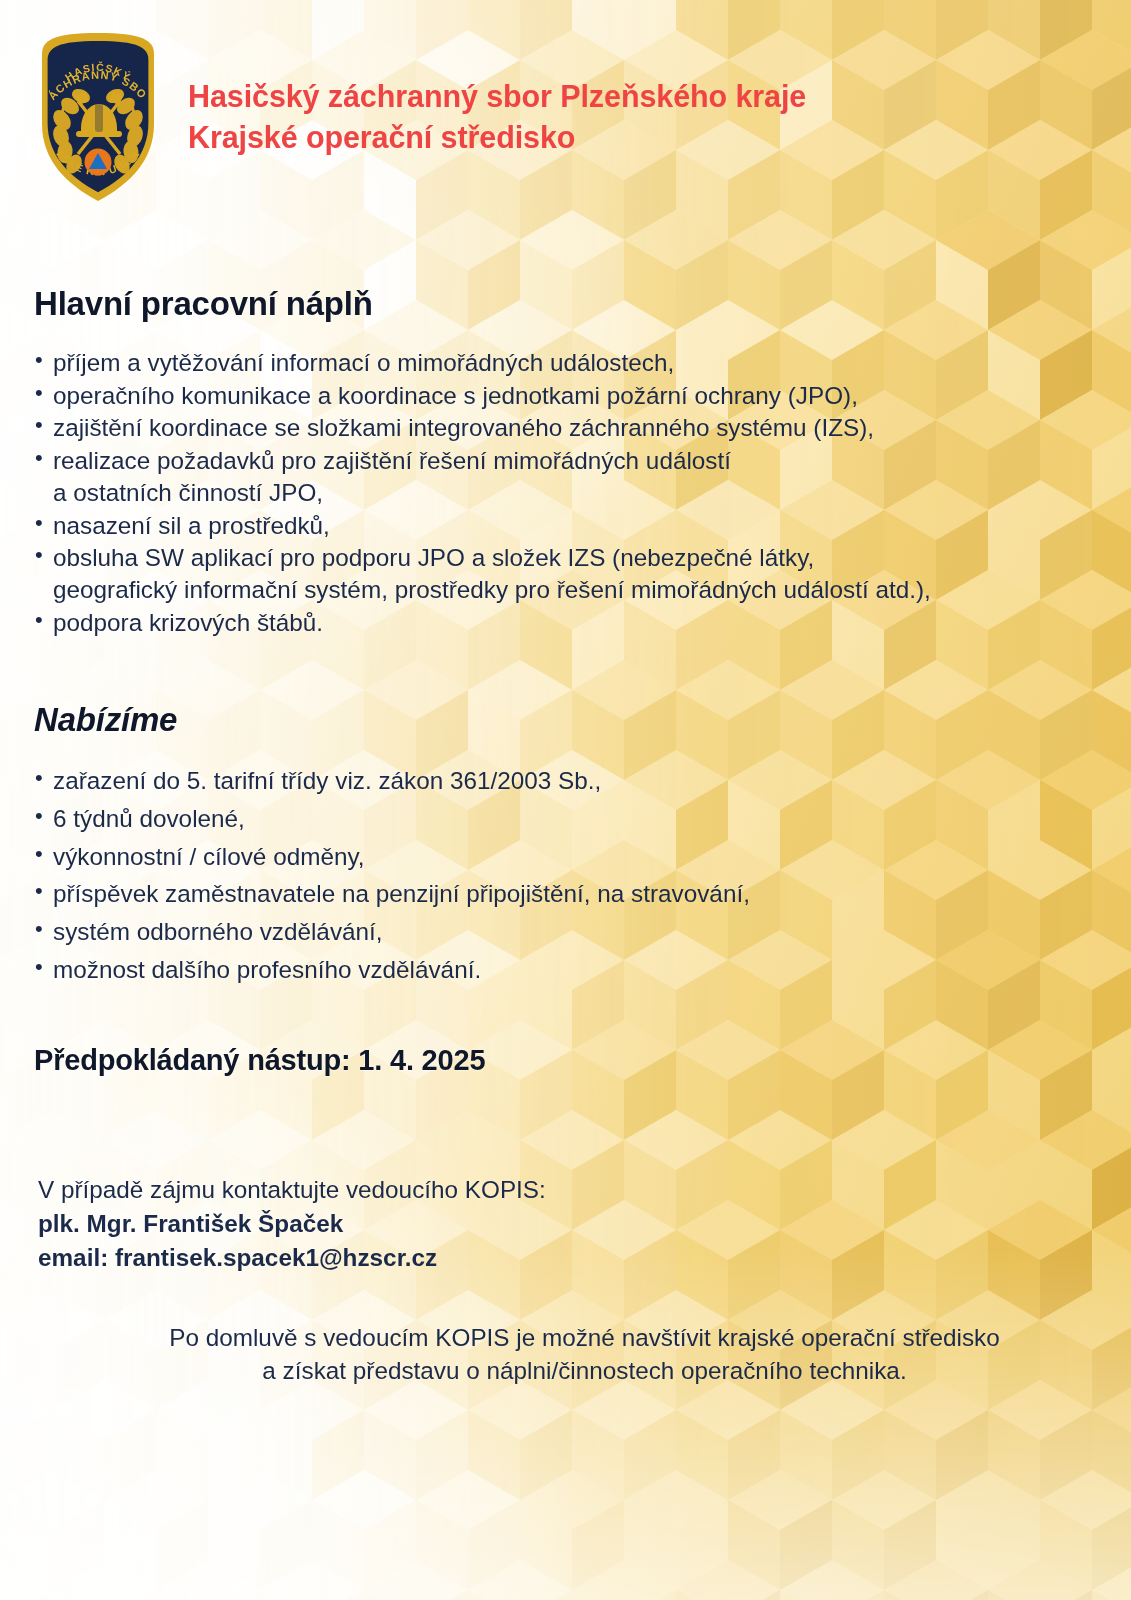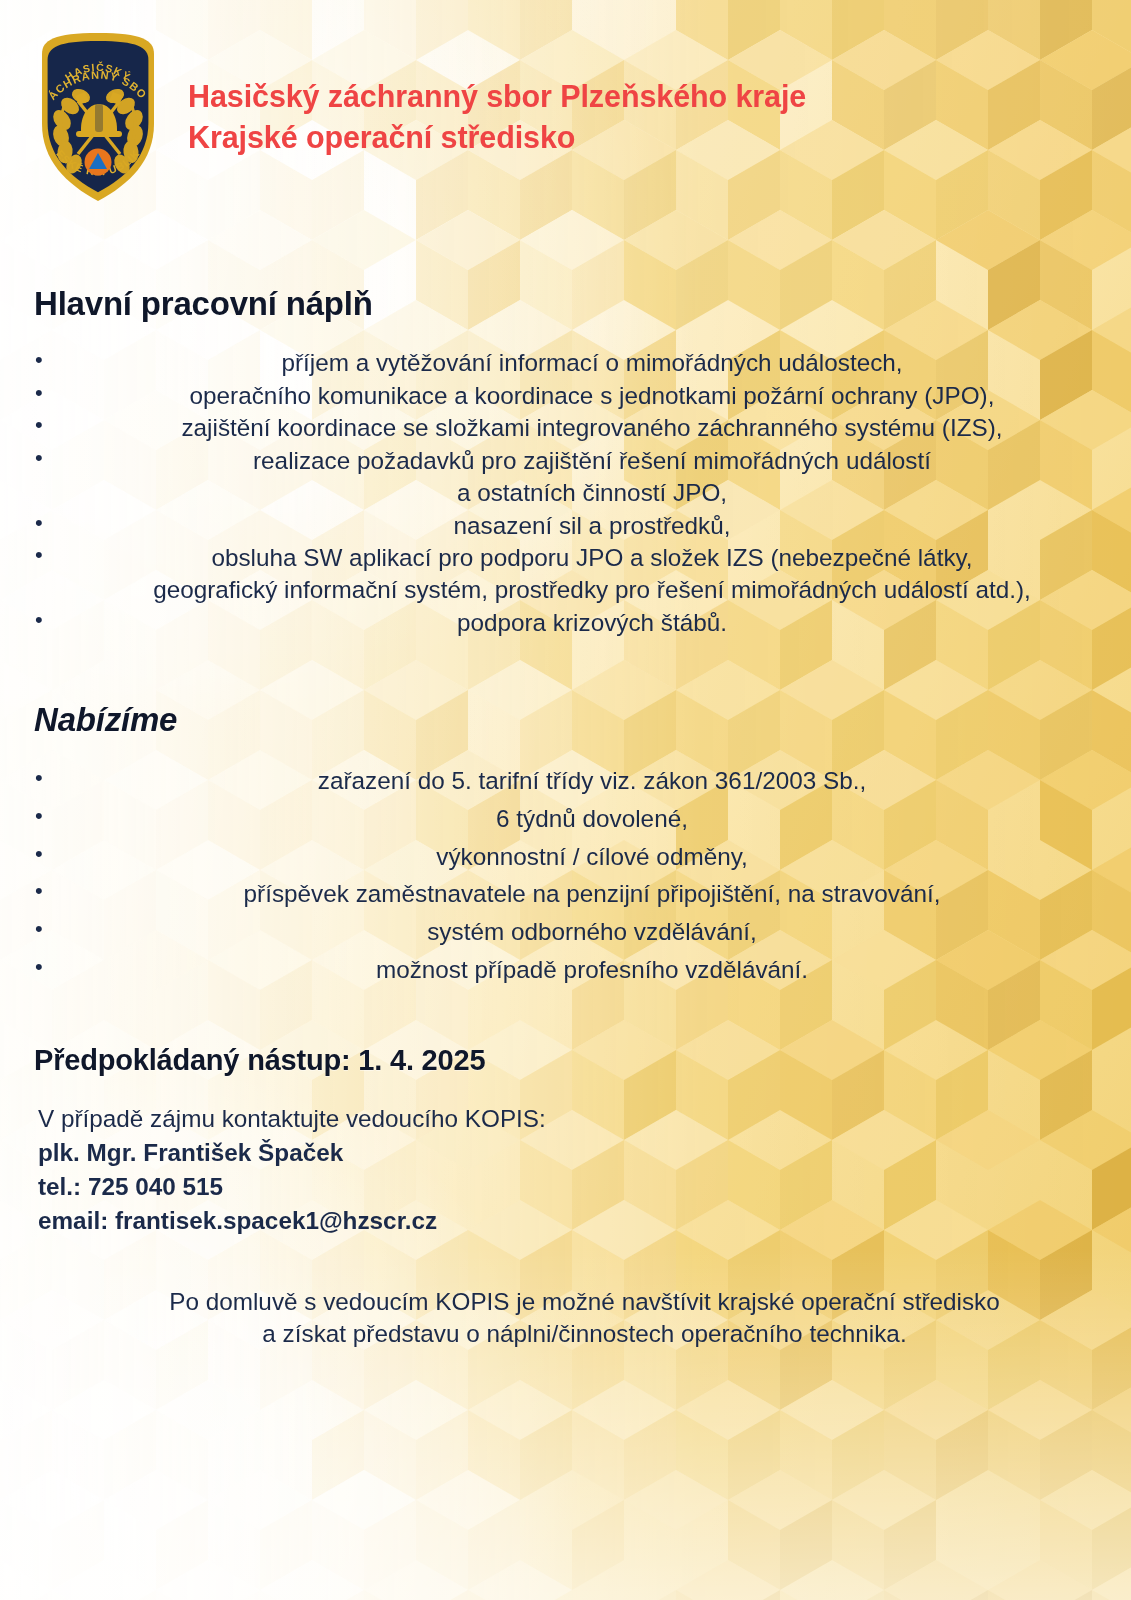--- a/index.html
+++ b/index.html
@@ -80,41 +80,40 @@
   }
 
   
   ul.bullets {
     list-style: none;
     margin: 24px 0 0 0;
     padding: 0 0 0 34px;
     color: #1b2a4a;
     font-size: 24.3px;
     line-height: 1.305;
-    text-align: center;
   }
   ul.bullets li {
     position: relative;
     padding-left: 19px;
     margin: 0 0 1px 0;
     white-space: pre-line;
   }
   ul.bullets li::before {
     content: "•";
     position: absolute;
     left: 1px;
     top: -1px;
     font-size: 22px;
   }
   ul.bullets.offer { margin-top: 26px; }
   ul.bullets.offer li { margin-bottom: 6px; }
 
   
   .contact {
-    margin: 25px 0 0 38px;
+    margin: 96px 0 0 38px;
     color: #1b2a4a;
     font-size: 24.3px;
     line-height: 1.41;
   }
   .contact .intro { font-weight: normal; }
   .contact .strong { font-weight: bold; }
 
   .closing {
     margin: 47px 0 0 38px;
     color: #1b2a4a;
@@ -1500,29 +1499,28 @@
         <li>podpora krizových štábů.</li>
       </ul>
 
     <div class="sec-head h-offer">Nabízíme</div>
     <ul class="bullets offer">
         <li>zařazení do 5. tarifní třídy viz. zákon 361/2003 Sb.,</li>
         <li>6 týdnů dovolené,</li>
         <li>výkonnostní / cílové odměny,</li>
         <li>příspěvek zaměstnavatele na penzijní připojištění, na stravování,</li>
         <li>systém odborného vzdělávání,</li>
-        <li>možnost případě profesního vzdělávání.</li>
+        <li>možnost dalšího profesního vzdělávání.</li>
       </ul>
 
     <div class="sec-head h-start">Předpokládaný nástup: 1. 4. 2025</div>
 
     <div class="contact">
       <div class="intro">V případě zájmu kontaktujte vedoucího KOPIS:</div>
       <div class="strong">plk. Mgr. František Špaček</div>
-      <div class="strong">tel.: 725 040 515</div>
       <div class="strong">email: frantisek.spacek1@hzscr.cz</div>
     </div>
 
     <div class="closing">Po domluvě s vedoucím KOPIS je možné navštívit krajské operační středisko
  a získat představu o náplni/činnostech operačního technika.</div>
 
   </div>
 </div>
 
 </body></html>

